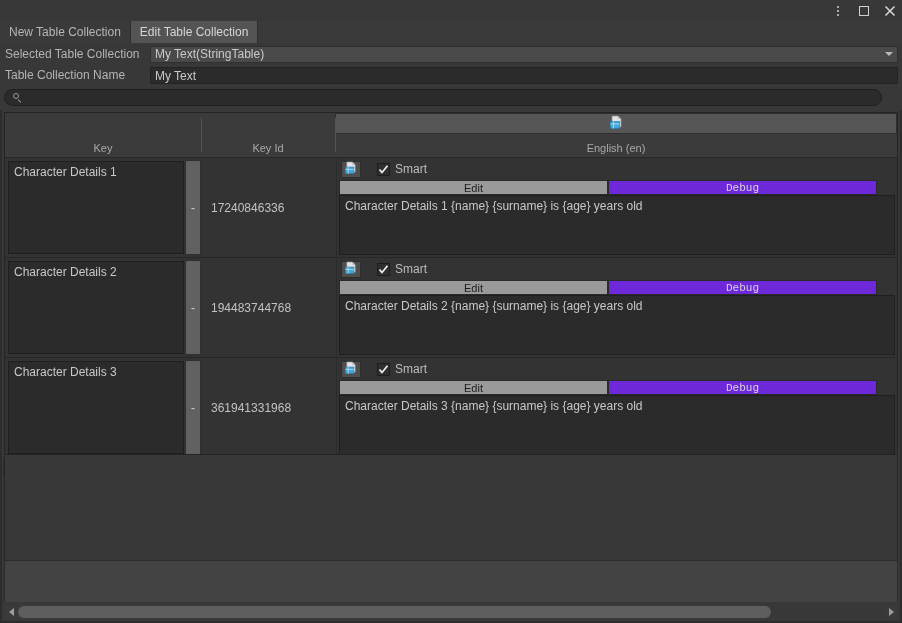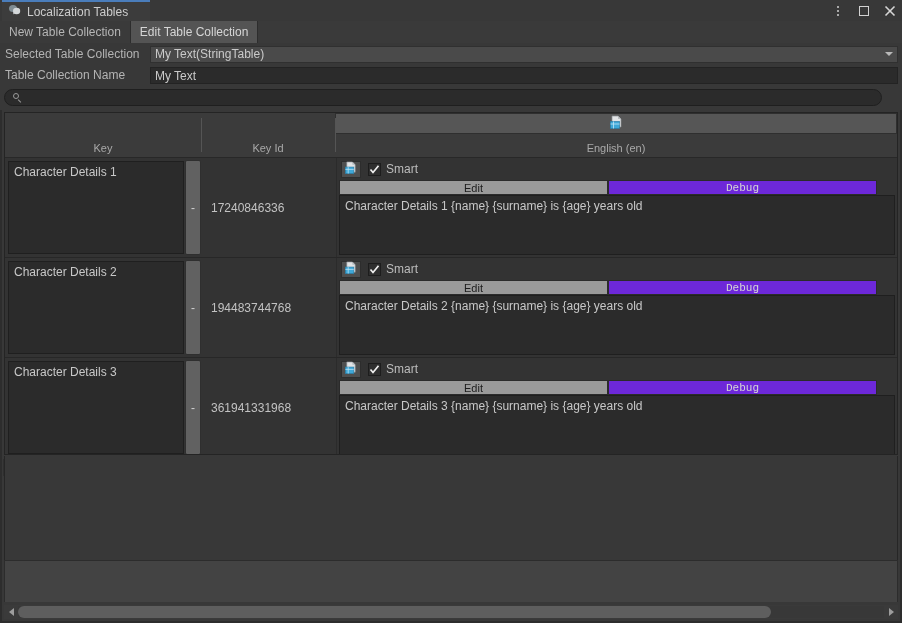--- a/index.html
+++ b/index.html
@@ -105,21 +105,21 @@
     background: #616161; border: 1px solid #2f2f2f; border-radius: 2px;
     display: flex; align-items: center; justify-content: center;
     font-size: 12px; color: #d2d2d2; line-height: 1;
   }
   .keyidcell {
     position: absolute; left: 198px; top: 0; width: 134px; bottom: 0;
     display: flex; align-items: center; padding-left: 8px;
     font-size: 12px; color: #c2c2c2; border-right: 1px solid #2b2b2b;
   }
   .encell { position: absolute; left: 332px; right: 0; top: 0; bottom: 0; }
-  .smartrow { position: absolute; left: 4px; top: 2px; right: 2px; height: 18px; display: flex; align-items: center; gap: 7px; }
+  .smartrow { position: absolute; left: 4px; top: 2px; right: 2px; height: 18px; display: flex; align-items: center; gap: 16px; }
   .icon-btn {
     width: 20px; height: 17px; background: #4e4e4e; border: 1px solid #2d2d2d;
     display: flex; align-items: center; justify-content: center;
   }
   .cbwrap { display: flex; align-items: center; gap: 5px; }
   .cbox {
     width: 13px; height: 13px; background: #2f2f2f; border: 1px solid #1d1d1d;
     display: flex; align-items: center; justify-content: center;
   }
   .cbox svg { display: block; }
@@ -166,30 +166,20 @@
   .sb-thumb { position: absolute; left: 0; top: 0; height: 12px; width: 87%; background: #5e5e5e; border-radius: 6px; }
 
   .frame-border { position: absolute; left: 0; top: 110px; width: 902px; height: 513px; border: 2px solid #2d2d2d; border-top: 0; pointer-events: none; }
 </style>
 </head>
 <body>
 
 <div id="app">
 
   <div class="titlebar">
-    <div class="tab-window">
-      <span>
-        <svg width="14" height="14" viewBox="0 0 14 14">
-          <ellipse cx="5" cy="5.5" rx="4" ry="3.6" fill="#7f8c93"></ellipse>
-          <ellipse cx="8.6" cy="8" rx="3.6" ry="3.2" fill="#d3d7d9"></ellipse>
-          <path d="M6 8.6 L5 11.4 L7.6 9.6 Z" fill="#d3d7d9"></path>
-        </svg>
-      </span>
-      <span class="tab-window-label">Localization Tables</span>
-    </div>
     <div class="win-ctrls">
       <div class="win-btn">
         <span class="dots">
             <i></i>
             <i></i>
             <i></i>
           </span>
       </div>
       <div class="win-btn">
         <span class="sq"></span>

